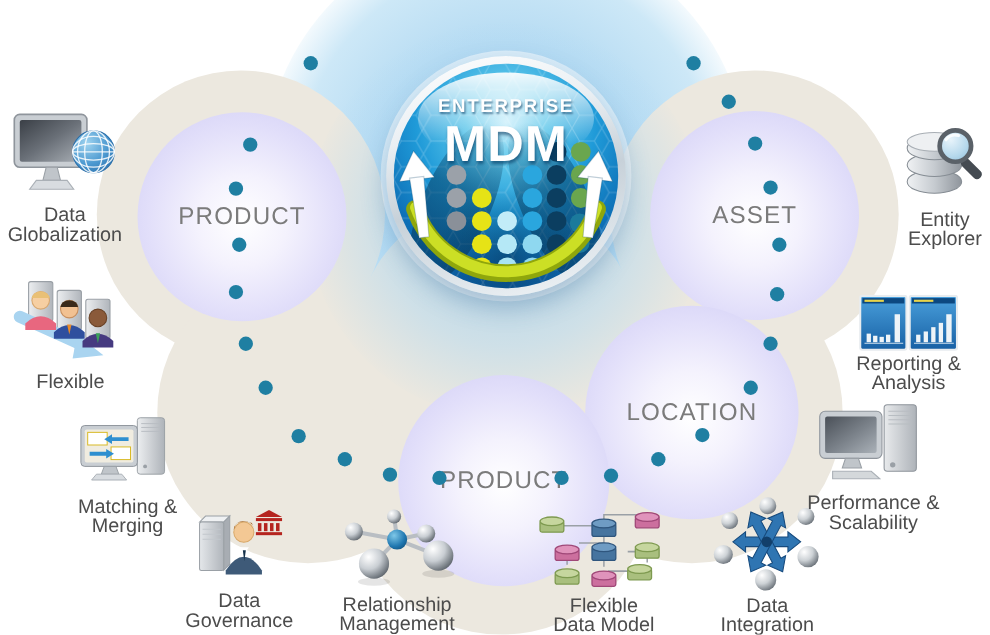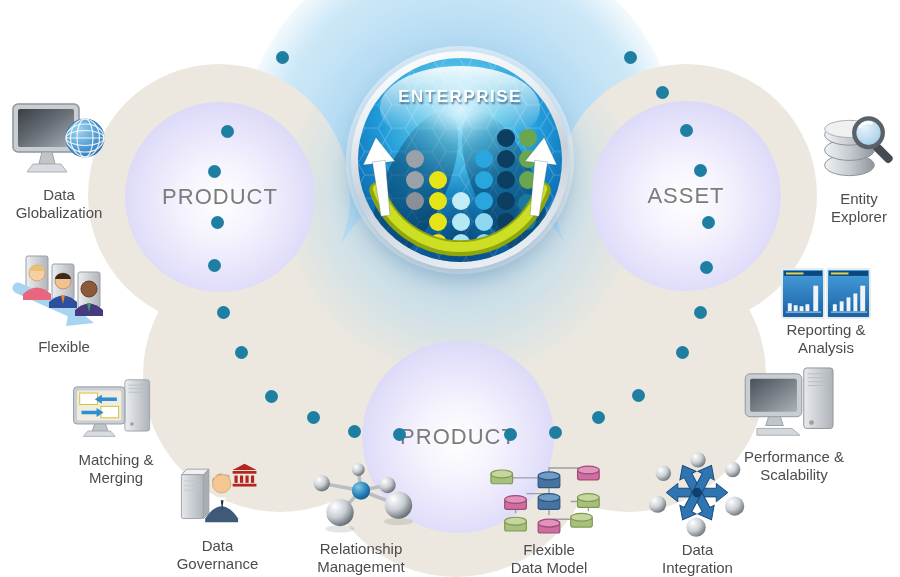--- a/index.html
+++ b/index.html
@@ -39,41 +39,44 @@
          background:linear-gradient(rgba(255,255,255,.92), rgba(255,255,255,0) 78%);}
   .sdot{position:absolute;width:18px;height:18px;border-radius:50%;}
   .arcsvg{position:absolute;inset:0;}
   .sph-t1{position:absolute;left:0;top:36px;width:100%;text-align:center;color:#ffffff;
           font-size:17px;font-weight:bold;letter-spacing:1.5px;text-shadow:1px 2px 2px rgba(0,50,90,.6);}
   .sph-t2{position:absolute;left:0;top:52px;width:100%;text-align:center;color:#ffffff;
           font-size:46px;font-weight:bold;letter-spacing:1px;text-shadow:1px 3px 3px rgba(0,50,90,.6);}
 
   
   .feature{position:absolute;display:flex;flex-direction:column;align-items:center;}
-  .flabel{margin-top:2px;color:#4c4c4c;font-size:15px;line-height:18px;text-align:center;white-space:pre-line;}
+  .flabel{margin-top:2px;color:#4c4c4c;font-size:18px;line-height:18px;text-align:center;white-space:pre-line;}
 </style>
 </head>
 <body>
 
 <div class="canvas">
 
   <div class="halo"></div>
   <div class="cloud" style="left:88px;top:64px;width:262px;height:262px"></div>
   <div class="cloud" style="left:555px;top:64px;width:262px;height:262px"></div>
   <div class="cloud" style="left:143px;top:238px;width:274px;height:274px"></div>
   <div class="cloud" style="left:492px;top:238px;width:274px;height:274px"></div>
   <div class="cloud" style="left:317px;top:299px;width:278px;height:278px"></div>
   <div class="cloud" style="left:323px;top:180px;width:260px;height:260px"></div>
   <div class="halo2"></div>
 
   <div class="circle" style="left:591px;top:101px;width:190px;height:190px">
     <span class="clabel">ASSET</span>
   </div>
   <div class="circle" style="left:125px;top:102px;width:190px;height:190px">
     <span class="clabel">PRODUCT</span>
+  </div>
+  <div class="circle" style="left:532px;top:278px;width:194px;height:194px">
+    <span class="clabel">LOCATION</span>
   </div>
   <div class="circle" style="left:362px;top:341px;width:192px;height:192px">
     <span class="clabel">PRODUCT</span>
   </div>
 
   <div class="abs" style="inset:0" id="dots-layer">
       <div class="dot" style="left: 275.5px; top: 50.5px; background: rgb(31, 127, 162);"></div>
       <div class="dot" style="left: 623.5px; top: 50.5px; background: rgb(31, 127, 162);"></div>
       <div class="dot" style="left: 220.5px; top: 124.5px; background: rgb(31, 127, 162);"></div>
       <div class="dot" style="left: 207.5px; top: 164.5px; background: rgb(31, 127, 162);"></div>
@@ -146,20 +149,21 @@
       <g transform="rotate(-7 30 128)">
         <polygon points="30,86 14,112 46,112" fill="#ffffff" stroke="rgba(0,60,100,.25)"></polygon>
         <path d="M23.5 110 h13 l-2 55 h-9 z" fill="#ffffff" stroke="rgba(0,60,100,.25)"></path>
       </g>
       <g transform="translate(218,0) scale(-1,1) rotate(-7 30 128)">
         <polygon points="30,86 14,112 46,112" fill="#ffffff" stroke="rgba(0,60,100,.25)"></polygon>
         <path d="M23.5 110 h13 l-2 55 h-9 z" fill="#ffffff" stroke="rgba(0,60,100,.25)"></path>
       </g>
     </svg>
     <div class="sph-t1">ENTERPRISE</div>
+    <div class="sph-t2">MDM</div>
   </div>
 
   <div class="feature" style="left:0;top:100px;width:118px">
     <svg viewBox="0 0 100 84" width="100" height="84">
       <defs>
         <linearGradient id="dg-scr" x1="0" y1="0" x2="1" y2="1">
             <stop offset="0" stop-color="#3a3f46"></stop>
             <stop offset=".5" stop-color="#6a7078"></stop>
             <stop offset="1" stop-color="#a8aeb5"></stop>
           </linearGradient>

